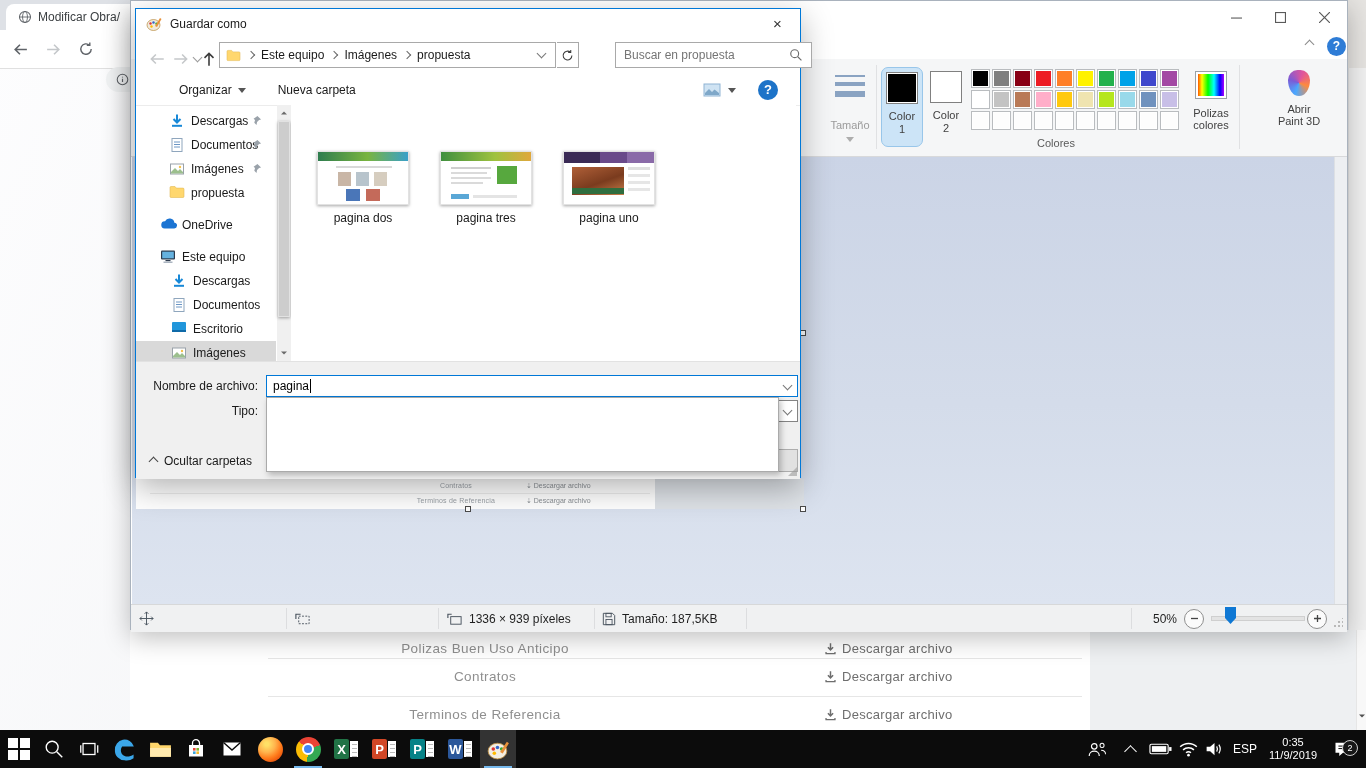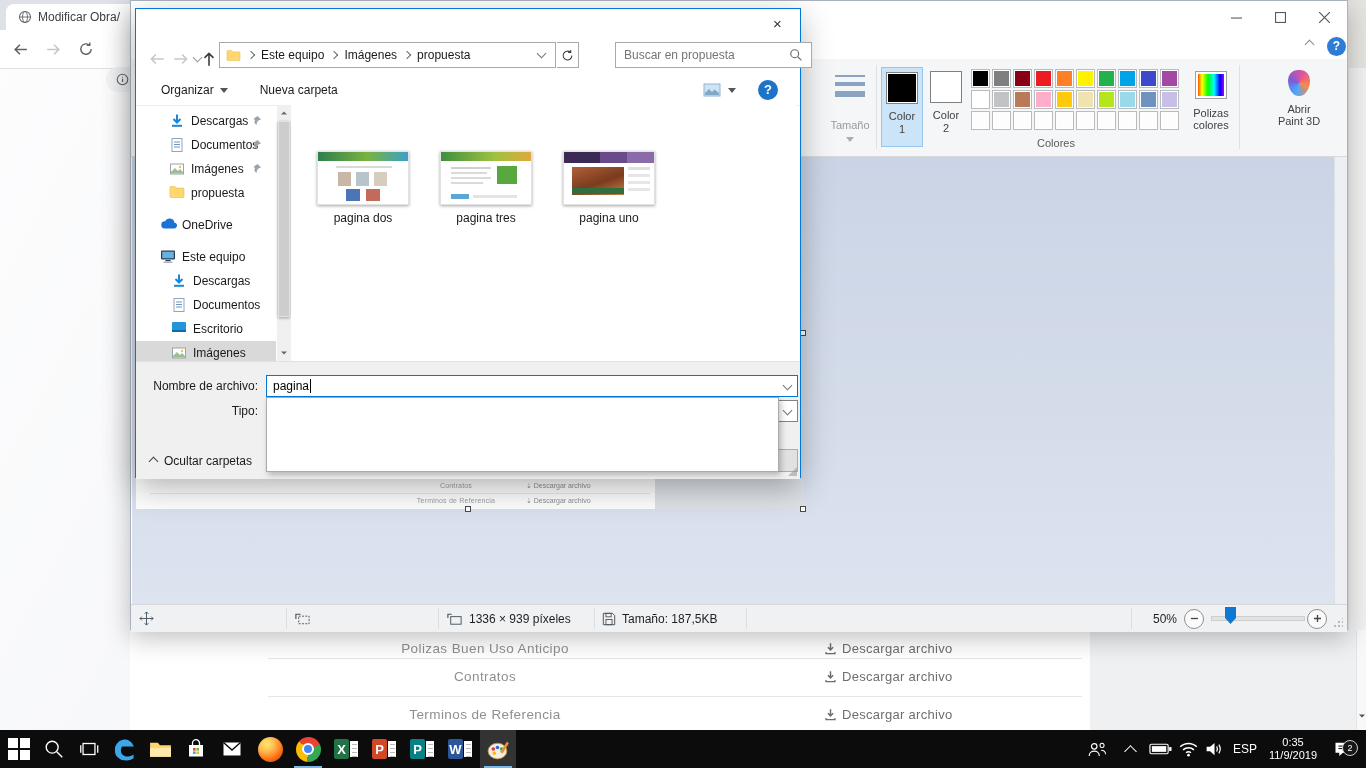--- a/index.html
+++ b/index.html
@@ -37,21 +37,21 @@
   .dl-div{position:absolute;left:138px;width:814px;height:1px;background:#e6e6e6;}
 
   
   #paint{left:130px;top:0;width:1218px;height:630px;background:#fff;
     border:1px solid #a9b2bd;box-sizing:border-box;box-shadow:0 8px 24px rgba(0,0,0,.25);}
   #paint .titlebar{position:absolute;left:0;top:0;width:100%;height:28px;background:#fff;}
   .wbtn{position:absolute;top:8px;width:30px;height:16px;display:flex;align-items:center;justify-content:center;}
   #ribbon{position:absolute;left:0;top:58px;width:100%;height:97px;background:#f5f6f7;border-bottom:1px solid #d8d9db;}
   .rib-sep{position:absolute;top:6px;width:1px;height:84px;background:#e0e1e3;}
   .rib-label{font-size:11px;color:#9b9b9b;text-align:center;}
-  .color-btn{position:absolute;top:8px;width:42px;height:80px;border-radius:0;text-align:center;}
+  .color-btn{position:absolute;top:8px;width:42px;height:80px;border-radius:7px;text-align:center;}
   .color-btn.sel{background:#cce4f7;border:1px solid #98c6ea;box-sizing:border-box;}
   .swatch-big{width:30px;height:30px;margin:4px auto 6px auto;border:1px solid #808080;box-shadow:0 0 0 1px #fff inset;}
   .color-btn .cl{font-size:11px;color:#3f3f3f;line-height:13px;}
   .well{position:absolute;width:19px;height:19px;border:1px solid #b9bcbf;box-sizing:border-box;box-shadow:0 0 0 1px #fff inset;background:#fdfdfd;}
   #canvasarea{position:absolute;left:1px;top:156px;width:1215px;height:447px;
     background:linear-gradient(180deg,#cbd4e6 0%,#d4dcea 55%,#dde4f0 100%);}
   #paint-vsb{position:absolute;right:0;top:0;width:12px;height:447px;background:#edeff2;border-left:1px solid #dde0e4;}
   #canvas-strip{position:absolute;left:4px;top:322px;width:668px;height:30px;background:#fff;overflow:hidden;}
   #canvas-strip .grayside{position:absolute;left:519px;top:0;width:149px;height:30px;background:#dee2e7;}
   .mini-nm{position:absolute;font-size:7px;color:#9aa0a6;width:220px;text-align:center;letter-spacing:.2px;}
@@ -397,20 +397,31 @@
             </svg>
           </div>
       </div>
       <div id="grip"></div>
     </div>
     <div class="abs" id="zoom-track" style="left:1080px;top:615px"></div>
     <div class="abs" id="zoom-handle" style="left:1094px;top:606px"></div>
   </div>
 
   <div class="abs" id="dialog">
+    <div id="dlg-title">
+      <svg width="16" height="16" viewBox="0 0 16 16" style="margin-left:10px;flex:none">
+        <ellipse cx="7.5" cy="9" rx="6.5" ry="5.5" fill="#f0ebdd" stroke="#b98b3f" stroke-width=".7"></ellipse>
+        <circle cx="4.5" cy="7.5" r="1.2" fill="#d33"></circle>
+          <circle cx="7.5" cy="6.5" r="1.2" fill="#36c"></circle>
+        <circle cx="10.5" cy="7.7" r="1.2" fill="#3a3"></circle>
+          <circle cx="5.5" cy="10.5" r="1.2" fill="#fb0"></circle>
+        <path d="M9 10l5-8 1.5 1L11 11z" fill="#e8913a"></path>
+        </svg>
+      <span style="margin-left:8px">Guardar como</span>
+    </div>
     <div id="dlg-close">×</div>
 
     <div class="navbtn" style="left:10px;width:22px;height:24px">
       <svg width="18" height="18" viewBox="0 0 16 16">
           <path d="M14 8H3M7 4L3 8l4 4" stroke="#c5c8ca" stroke-width="1.4" fill="none"></path>
         </svg>
       </div>
     <div class="navbtn" style="left:34px;width:22px;height:24px">
       <svg width="18" height="18" viewBox="0 0 16 16">
           <path d="M2 8h11M9 4l4 4-4 4" stroke="#c5c8ca" stroke-width="1.4" fill="none"></path>
@@ -444,21 +455,21 @@
     </div>
     <div id="searchbox">
       <input placeholder="Buscar en propuesta" style="">
       <svg width="14" height="14" viewBox="0 0 16 16" style="margin-right:8px;flex:none">
         <circle cx="6.5" cy="6.5" r="4.5" fill="none" stroke="#6b6b6b" stroke-width="1.3"></circle>
         <path d="M10 10l4.2 4.2" stroke="#6b6b6b" stroke-width="1.3"></path>
         </svg>
     </div>
 
     <div id="dlg-toolbar">
-      <span style="margin-left:25px">Organizar</span>
+      <span style="margin-left:43px">Organizar</span>
       <div class="tri-down" style="margin-left:6px"></div>
       <span style="margin-left:32px">Nueva carpeta</span>
       <div style="margin-left:auto;display:flex;align-items:center">
         <svg width="18" height="14" viewBox="0 0 18 14">
           <rect x="1" y="1" width="16" height="12" fill="#cfe3f3" stroke="#8fb4d4" stroke-width="1"></rect>
           <path d="M2 10l4-4 3 3 2.5-2.5L16 10v2H2z" fill="#7fa8c9"></path>
           </svg>
         <div class="tri-down" style="margin-left:7px"></div>
         <div style="width:20px;height:20px;border-radius:50%;background:#1d73c8;color:#fff;font-weight:bold;font-size:13px;
           text-align:center;line-height:20px;margin-left:22px;margin-right:22px">?</div>

